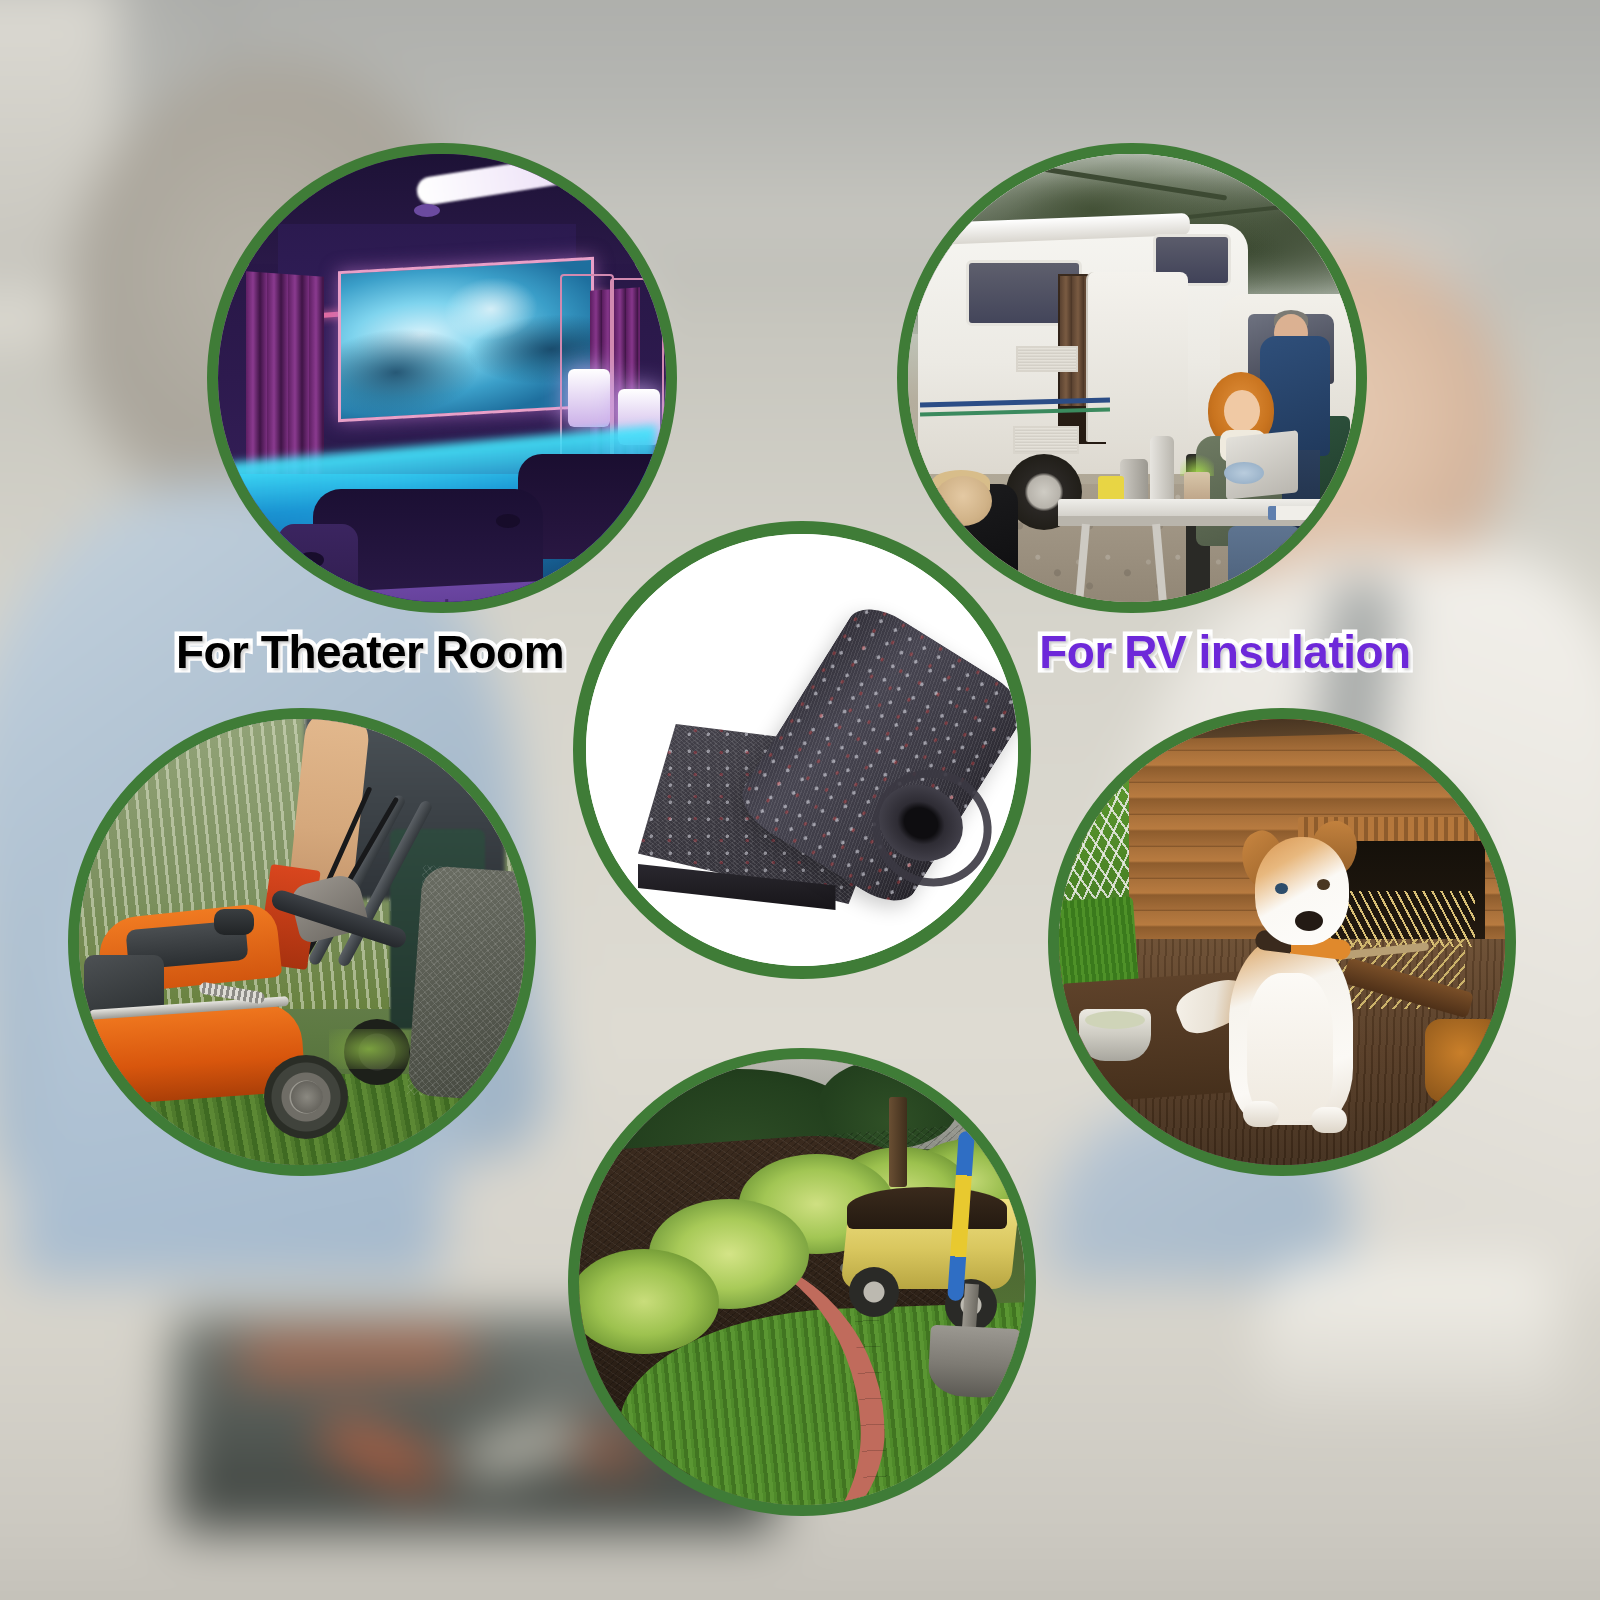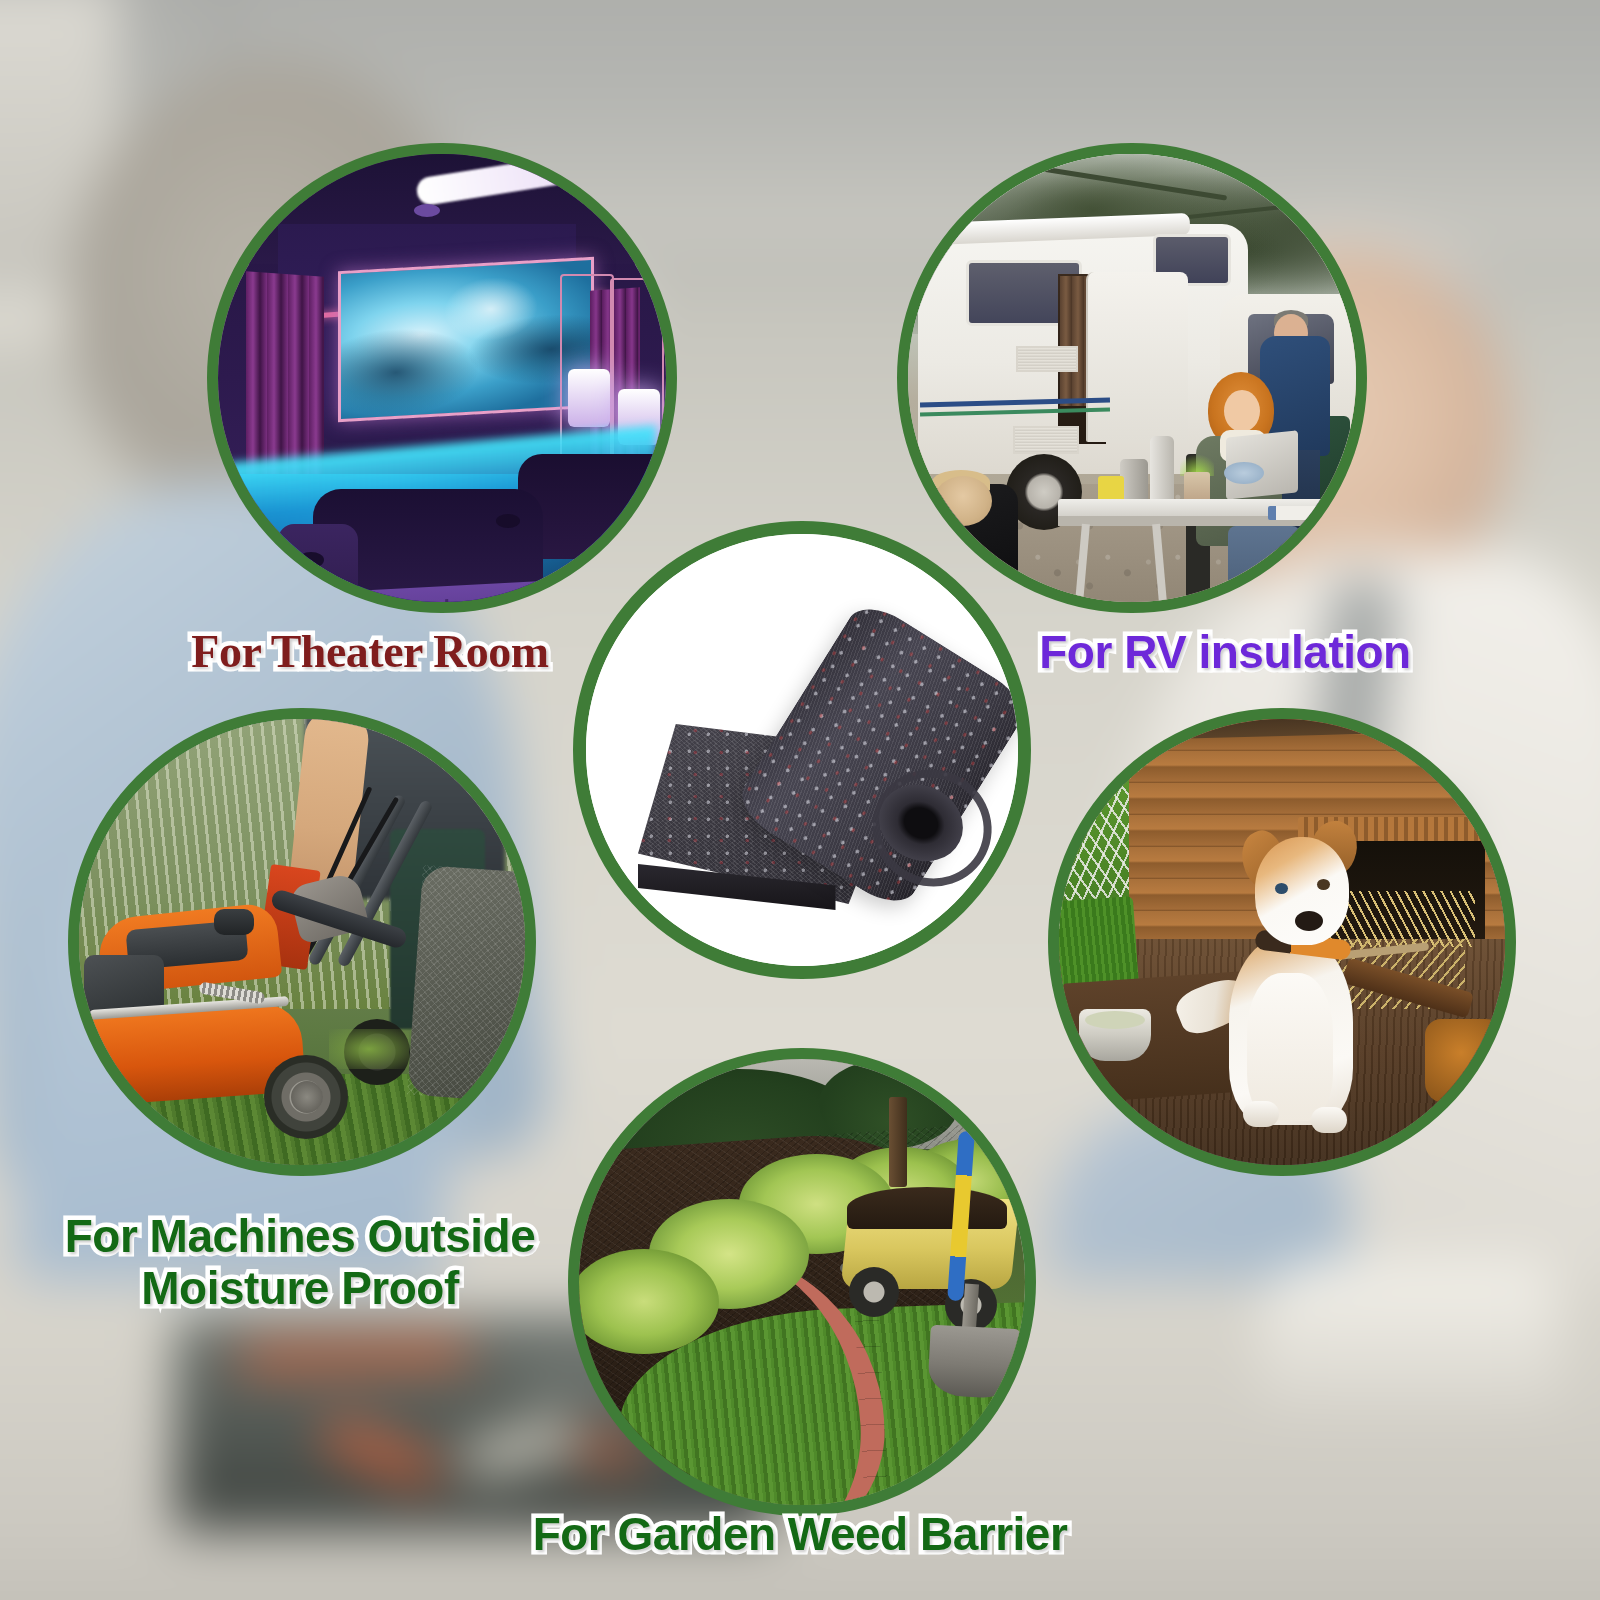--- a/index.html
+++ b/index.html
@@ -717,23 +717,20 @@
     <div class="scene">
       <div class="product-bg"></div>
       <div class="mat-flat"></div>
       <div class="mat-edge"></div>
       <div class="mat-roll"></div>
       <div class="mat-roll-lip"></div>
       <div class="mat-roll-end"></div>
     </div>
   </div>
 
-  <div class="label" id="label-theater" style="color: #7f1d1d; font-family: Liberation Serif, serif; -webkit-text-stroke-color: rgb(255, 255, 255);">For Theater Room</div>
+  <div class="label" id="label-theater" style="color: #000000; -webkit-text-stroke-color: rgb(255, 255, 255);">For Theater Room</div>
 
   <div class="label" id="label-rv" style="color: #6d28d9; -webkit-text-stroke-color: rgb(255, 255, 255);">For RV insulation</div>
 
-  <div class="label two-line" id="label-machines" style="color: rgb(19, 105, 21); -webkit-text-stroke-color: rgb(255, 255, 255);">For Machines Outside
-Moisture Proof</div>
-
-
-  <div class="label" id="label-garden" style="color: rgb(19, 105, 21); -webkit-text-stroke-color: rgb(255, 255, 255);">For Garden Weed Barrier</div>
+
+
 
 </div>
 
 </body></html>

